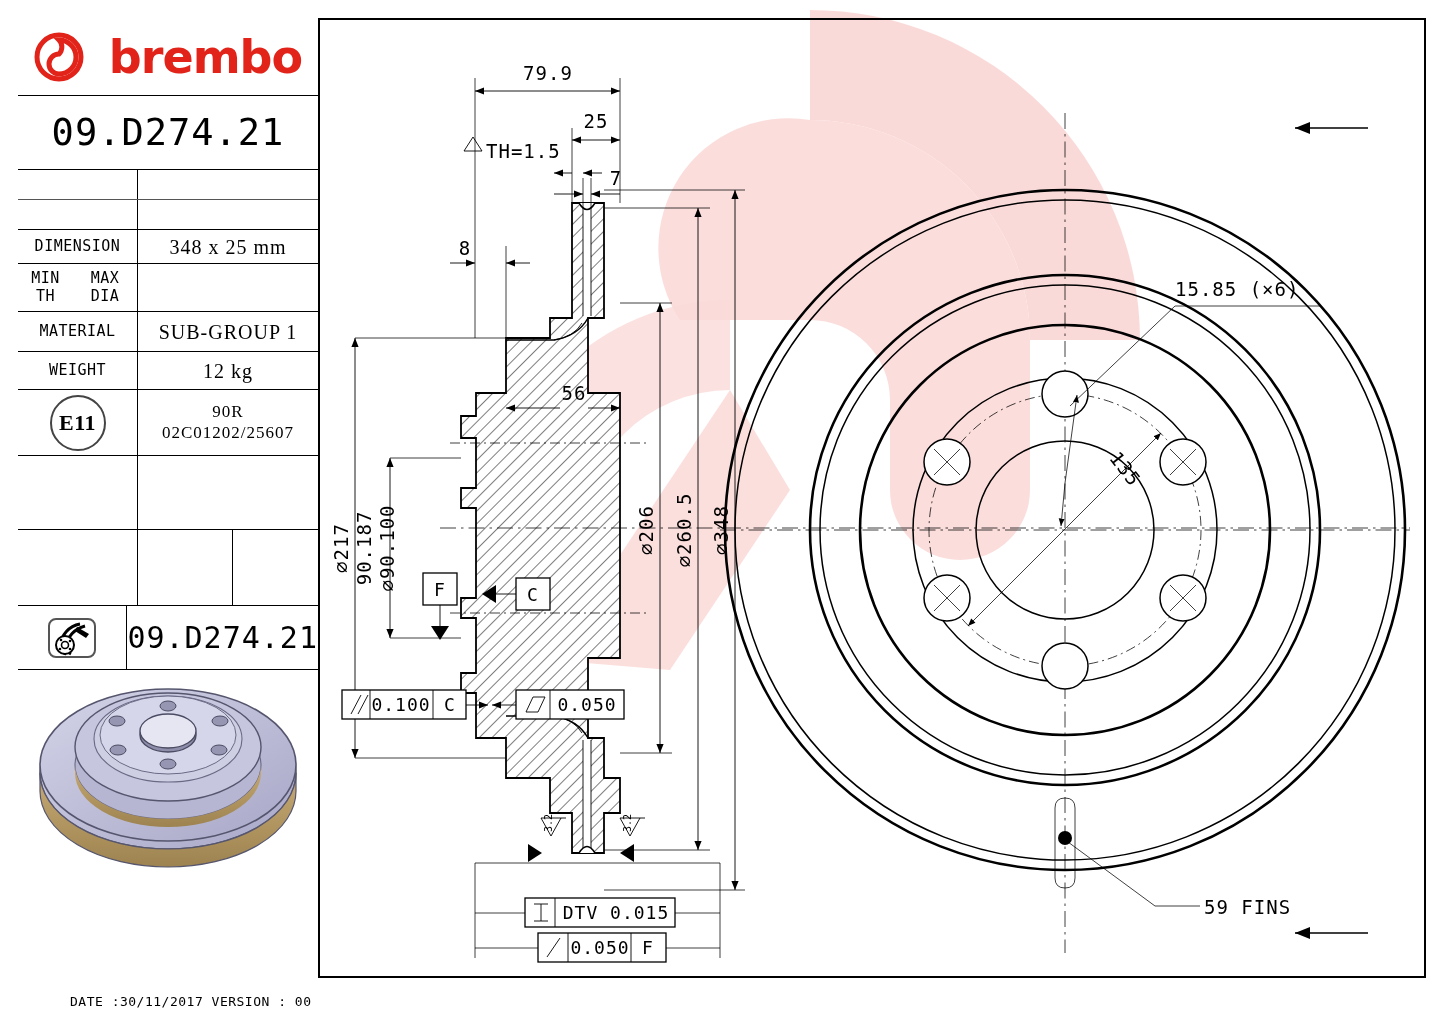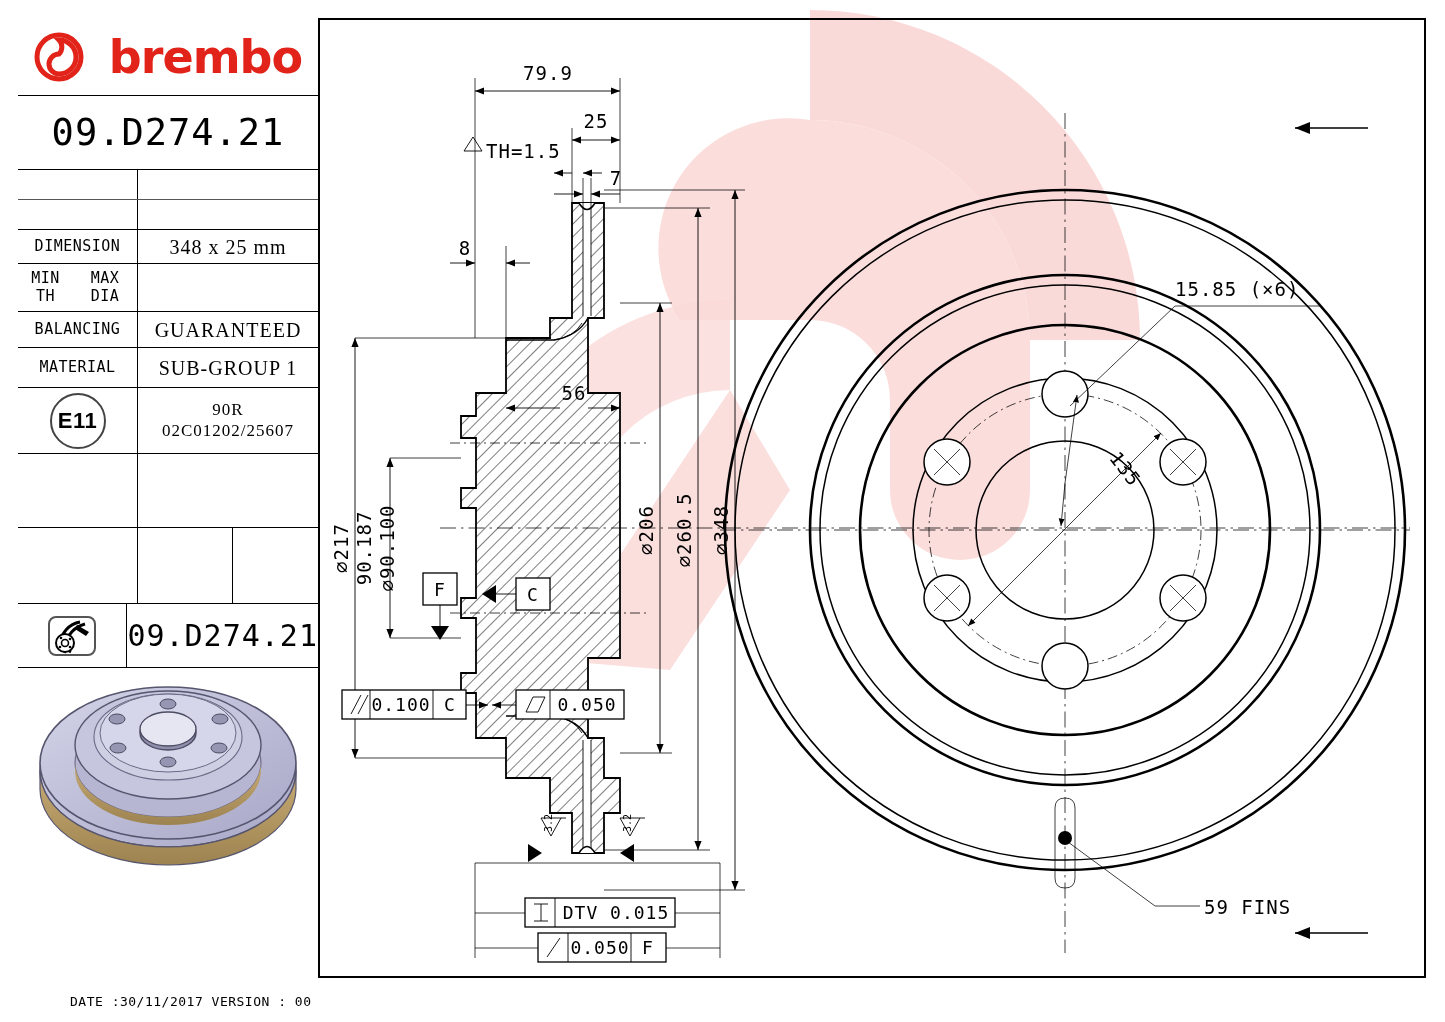--- a/index.html
+++ b/index.html
@@ -29,21 +29,21 @@
   .tc-full{flex:1;display:flex;align-items:center;justify-content:center;}
 
   .logo-cell{height:78px;display:flex;align-items:center;justify-content:center;gap:25px;}
   .brembo-word{font-family:"DejaVu Sans","Liberation Sans",sans-serif;
                font-weight:bold;font-size:46px;color:#e2231a;letter-spacing:-1px;}
   .pn-cell{height:74px;display:flex;align-items:center;justify-content:center;}
   .pn-text{font-size:37px;letter-spacing:1px;}
 
   .e11circle{width:52px;height:52px;border:2.2px solid #444;border-radius:50%;
              display:flex;align-items:center;justify-content:center;
-             font-family:Liberation Sans, sans-serif;font-weight:bold;font-size:22px;}
+             font-family:Liberation Serif, serif;font-weight:bold;font-size:22px;}
 
   .pn2-cell{height:64px;}
   .pn2-text{font-size:30px;letter-spacing:1px;}
 
   .photo-cell{height:196px;display:flex;align-items:center;justify-content:center;}
 
   .footer{position:absolute;left:18px;top:982px;width:1408px;height:38px;
           display:flex;align-items:center;padding-left:52px;font-size:13px;
           letter-spacing:.5px;z-index:4;box-sizing:border-box;}
 
@@ -110,30 +110,30 @@
       <div class="tc-r">348 x 25 mm</div>
     </div>
 
     <div class="trow" style="height:48px">
       <div class="tc-l" style="">
         <span>MIN TH</span>
         <span>MAX DIA</span>
       </div>
     </div>
 
-    <div class="trow" style="height:36px">
-      <div class="tc-l">BALANCING</div>
-      <div class="tc-r">GUARANTEED</div>
-    </div>
 
     <div class="trow" style="height:40px">
       <div class="tc-l">MATERIAL</div>
       <div class="tc-r">SUB-GROUP 1</div>
     </div>
 
+    <div class="trow" style="height:38px">
+      <div class="tc-l">WEIGHT</div>
+      <div class="tc-r">12 kg</div>
+    </div>
 
     <div class="trow" style="height:66px">
       <div class="tc-l">
         <span class="e11circle">E11</span>
       </div>
       <div class="tc-r" style="flex-direction:column;font-size:17px">
         <span>90R</span>
         <span>02C01202/25607</span>
       </div>
     </div>

